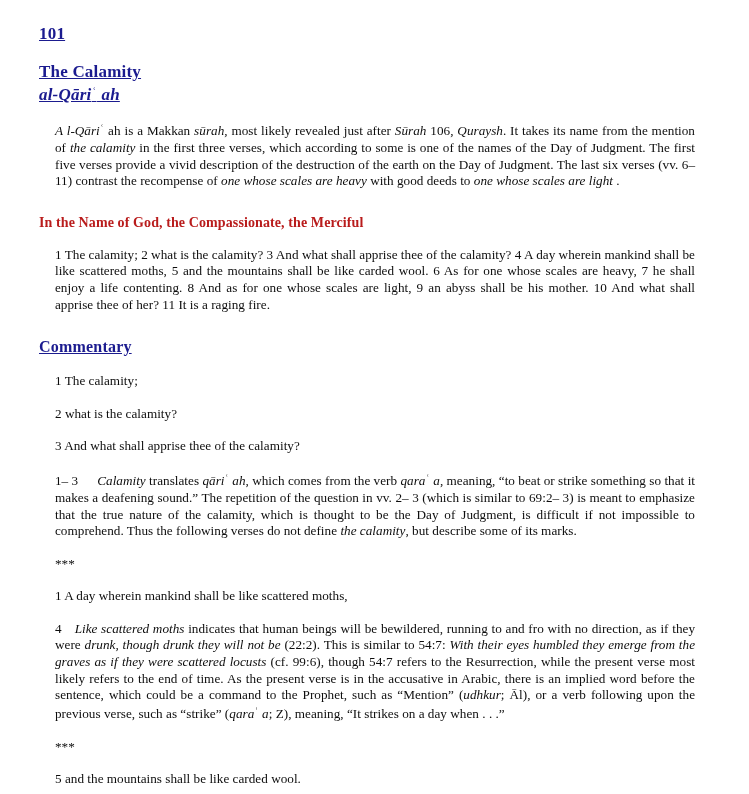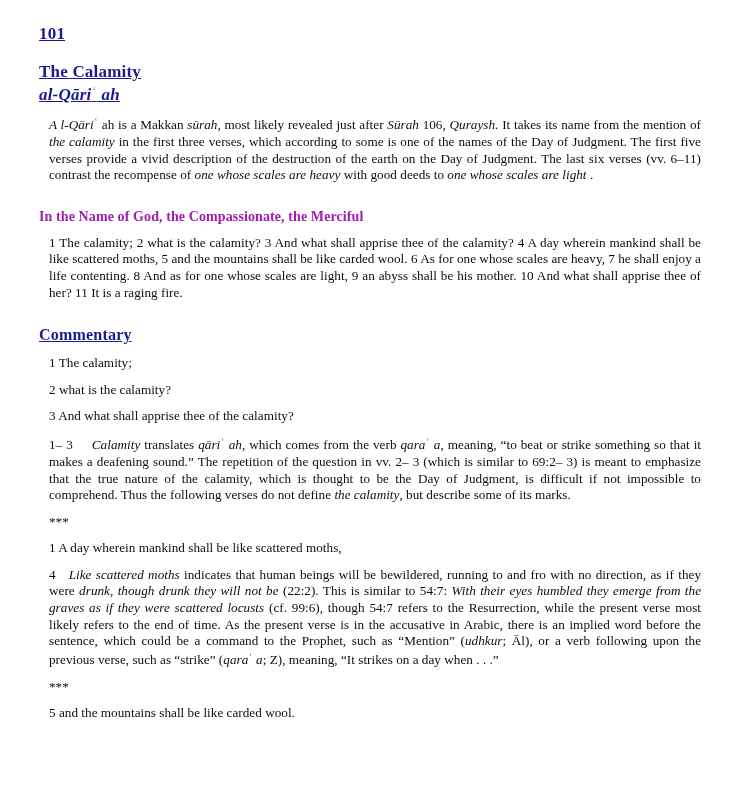--- a/index.html
+++ b/index.html
@@ -68,31 +68,31 @@
   }
   .row-chapnum { margin-top: 6px; }
   .row-title   { margin-top: 18px; }
   .row-translit{ }
   .row-basmala { margin-top: 23px; }
   .row-commentary { margin-top: 24px; }
 
   .h-basmala {
     font-size: 14px;
     font-weight: bold;
-    color: #a21caf;
+    color: #b91c1c;
     line-height: 17px;
     letter-spacing: 0.1px;
   }
 
   
   p.body {
     font-size: 13.2px;
     line-height: 16.6px;
     text-align: justify;
-    margin: 10px;
+    margin: 16px;
     color: #0d0d0d;
     letter-spacing: 0.02px;
   }
   .p-intro   { margin-top: 19px; }
   .p-verses  { margin-top: 26px; }
   .p-line    { margin-top: 18px; }
   .p-first-line { margin-top: 20px; }
   .p-block   { margin-top: 17px; }
   .p-stars   { margin-top: 17px; font-size: 13.2px; line-height: 16.6px; letter-spacing: 1px; }
 

